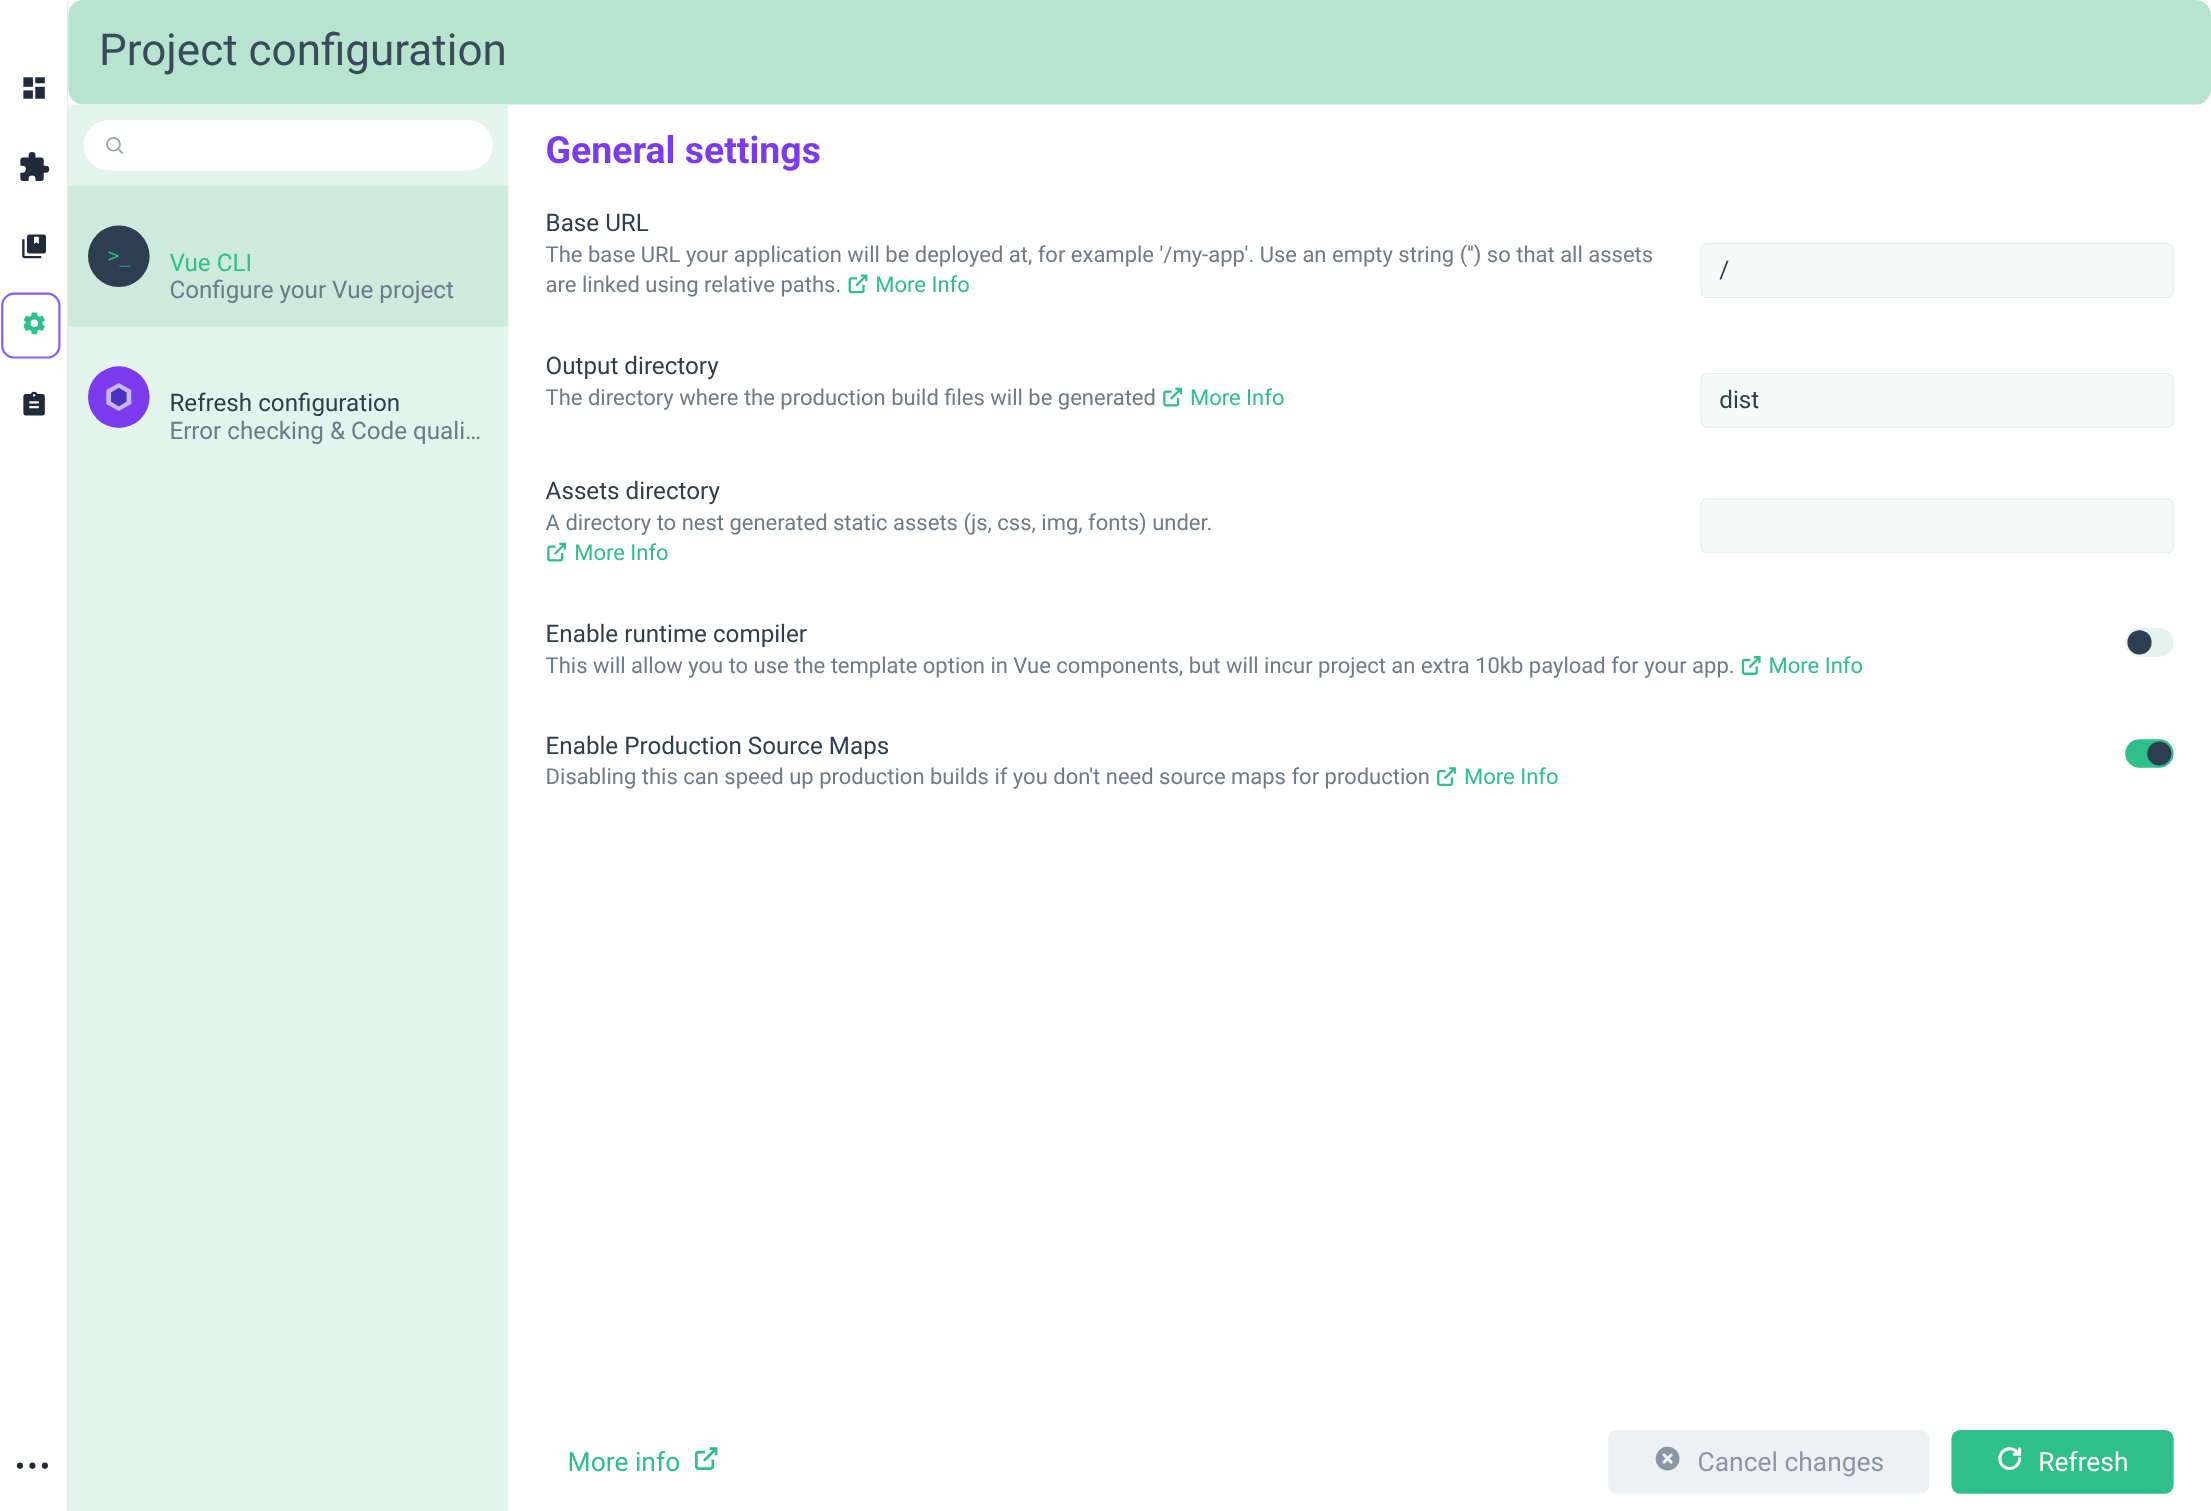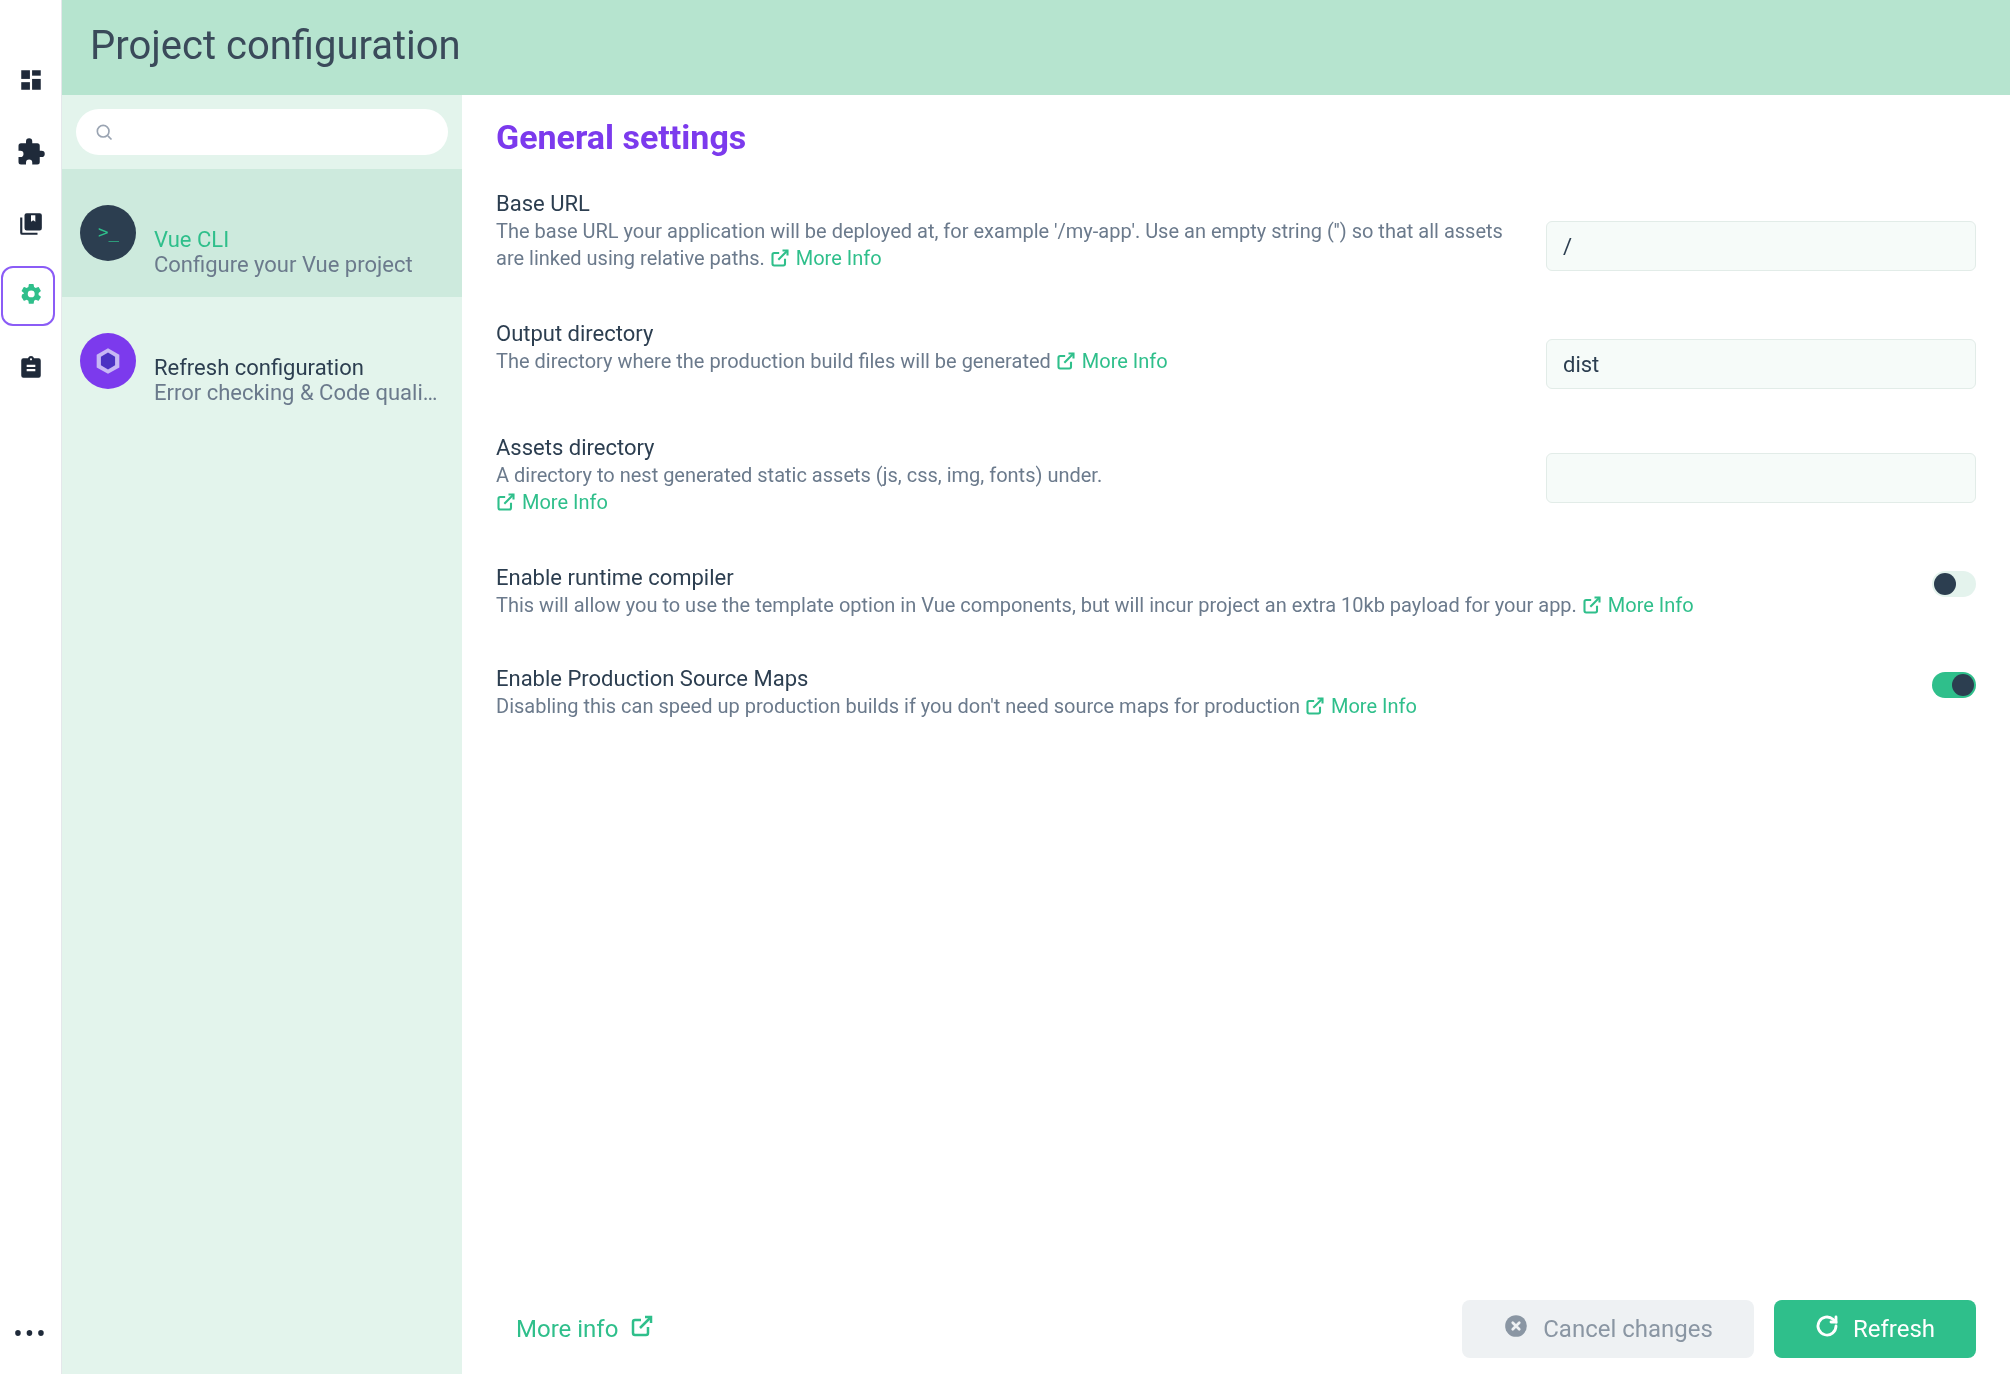--- a/index.html
+++ b/index.html
@@ -48,20 +48,21 @@
       cursor:pointer;
     }
 
     
     .main { flex:1; display:flex; flex-direction:column; min-width:0; }
 
     
     .header {
       background: #b6e4cf;
       padding: 22px 28px 26px 28px;
+      border-radius: 14px;
     }
     .header h1 {
       font-weight: 400;
       font-size: 40px;
       color: #3a4a5a;
     }
 
     .body { flex:1; display:flex; min-height:0; }
 
     

